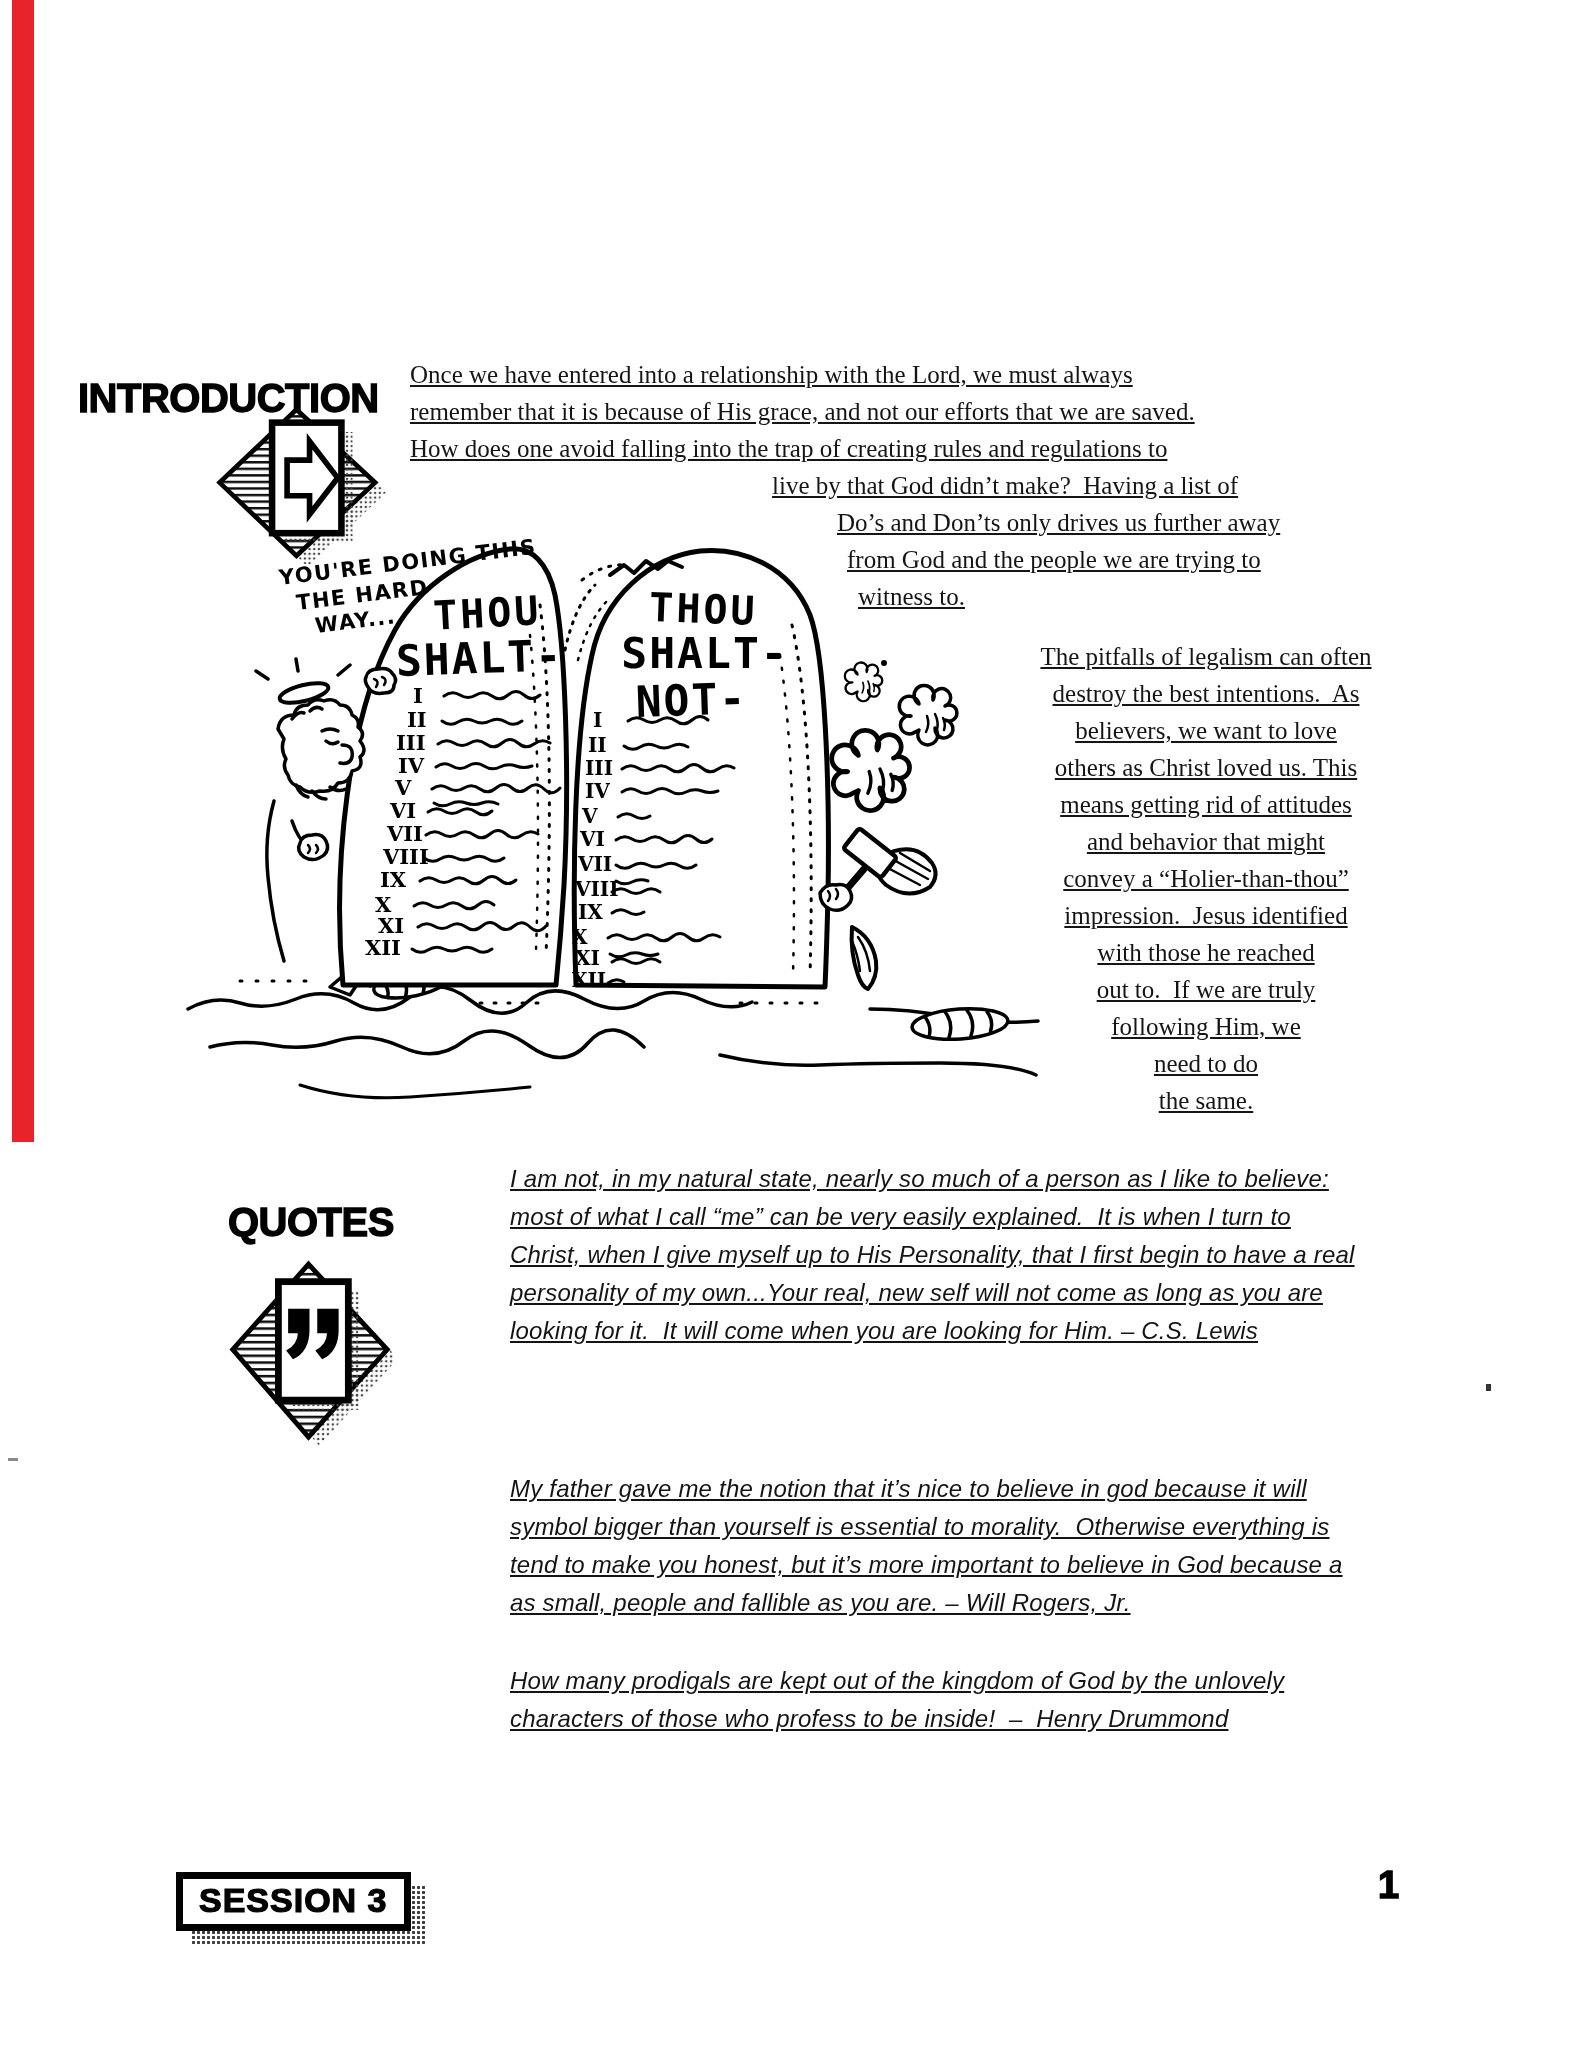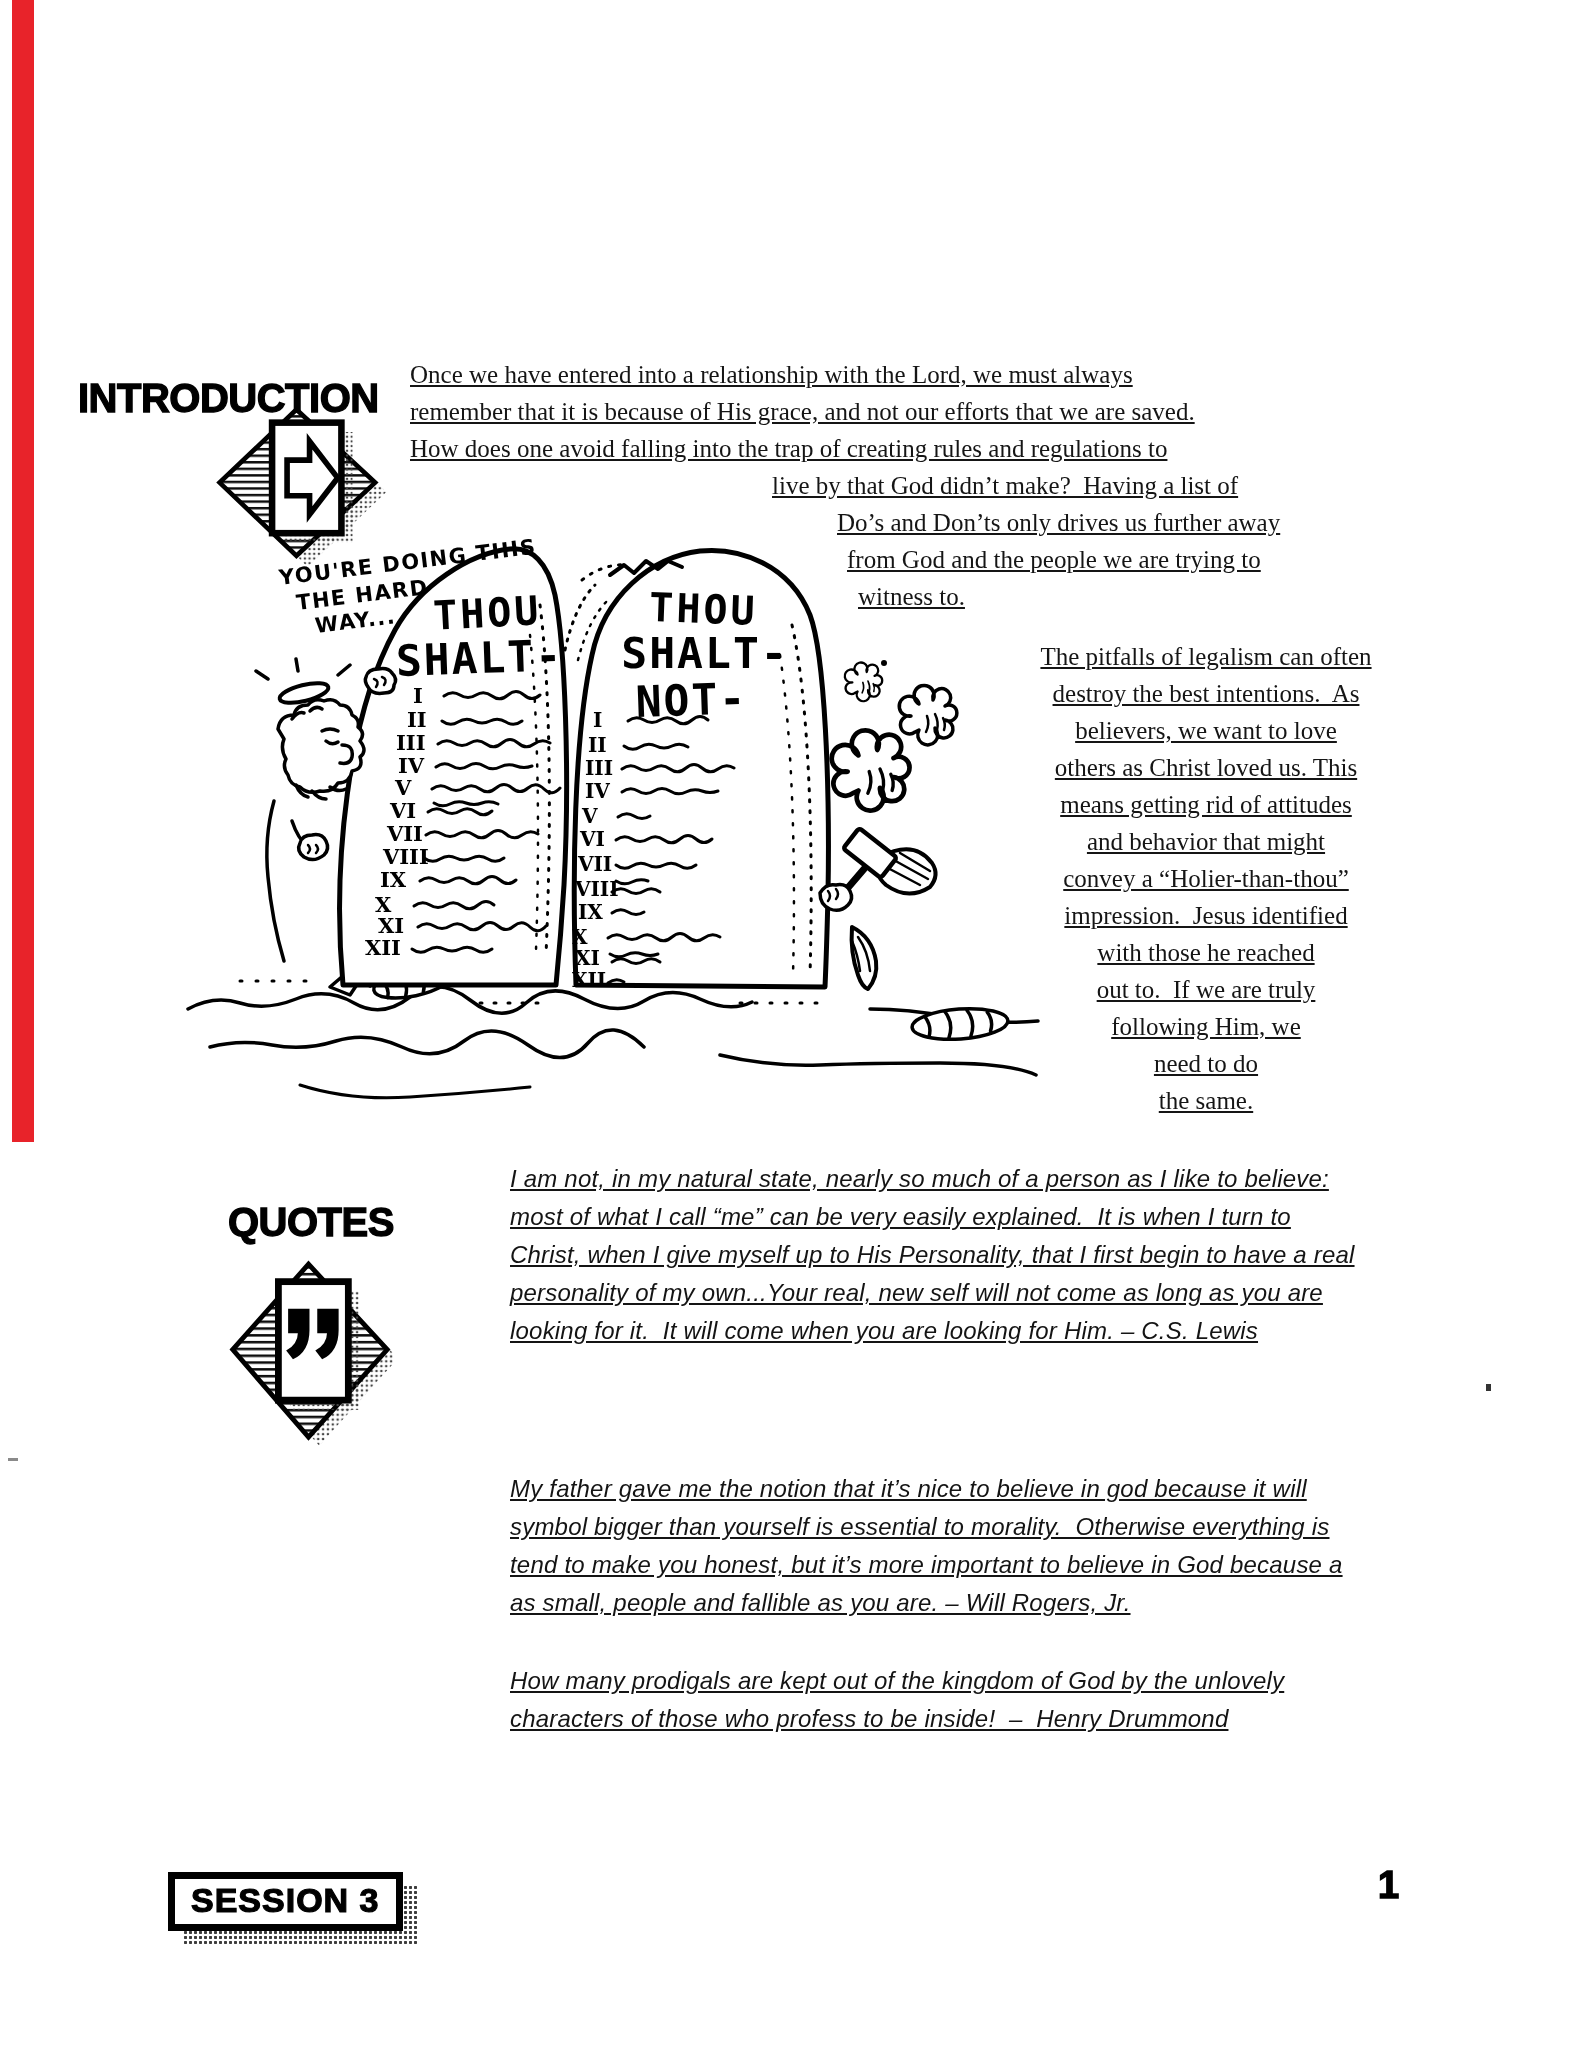--- a/index.html
+++ b/index.html
@@ -25,21 +25,21 @@
   .ind0{margin-left:0;} .ind3{margin-left:362px;} .ind4{margin-left:427px;}
   .ind5{margin-left:437px;} .ind6{margin-left:448px;}
   .pitfalls{left:983px;top:638px;width:446px;text-align:center;}
 
   
   .quote{left:510px;font-family:"Liberation Sans",sans-serif;font-style:italic;
          font-size:24px;line-height:38px;letter-spacing:0.2px;color:#141414;}
   .q1{top:1160px;} .q2{top:1470px;} .q3{top:1662px;}
 
   
-  .session-wrap{left:168px;top:1872px;}
+  .session-wrap{left:176px;top:1872px;}
   .session-shadow{position:absolute;left:15px;top:13px;width:236px;height:60px;
      background-image:radial-gradient(#3c3c3c 1.4px,transparent 1.5px);background-size:5px 5px;}
   .session-box{position:relative;display:inline-block;background:#fff;border:7px solid #000;
      padding:2px 16px 4px 16px;font-family:"Liberation Sans",sans-serif;font-weight:700;
      -webkit-text-stroke:1.2px #000;font-size:34px;letter-spacing:1px;color:#000;}
   .pagenum{left:1378px;top:1864px;font-family:"Liberation Sans",sans-serif;font-weight:700;
      -webkit-text-stroke:1.5px #000;font-size:38px;color:#000;}
 
   .speck1{left:8px;top:1458px;width:10px;height:3px;background:#8a8a8a;}
   .speck2{left:1486px;top:1384px;width:5px;height:7px;background:#333;}

